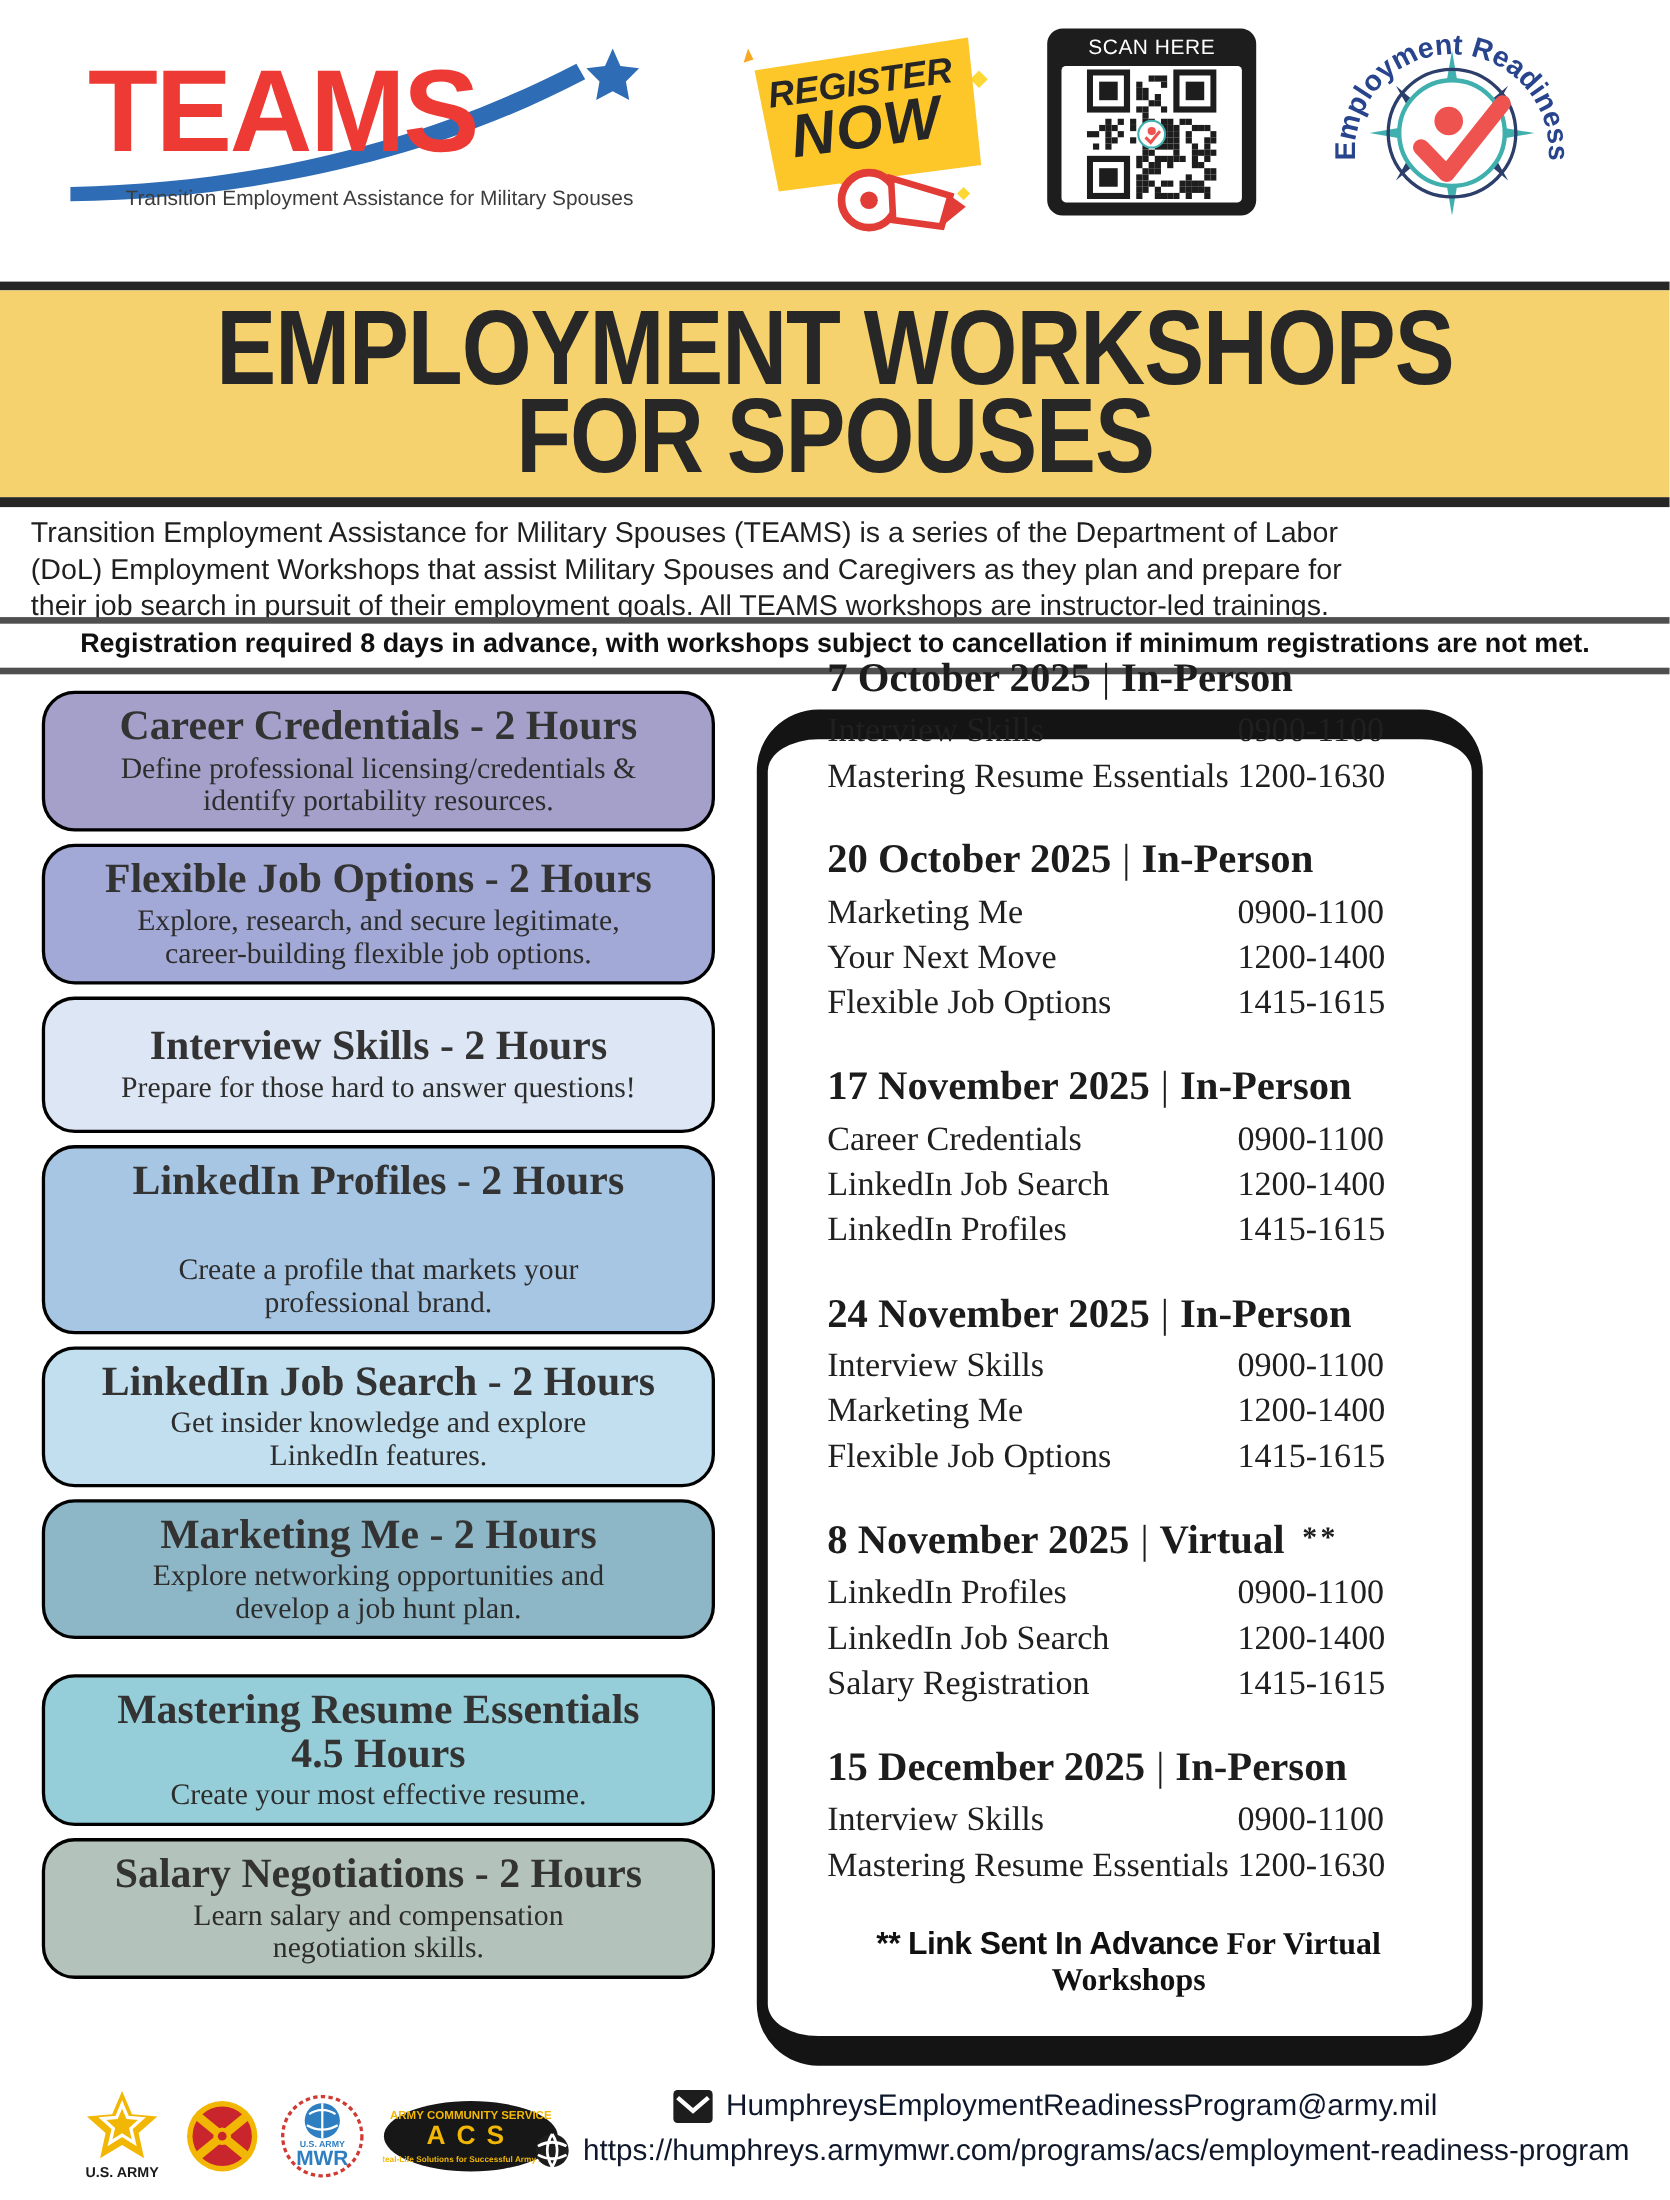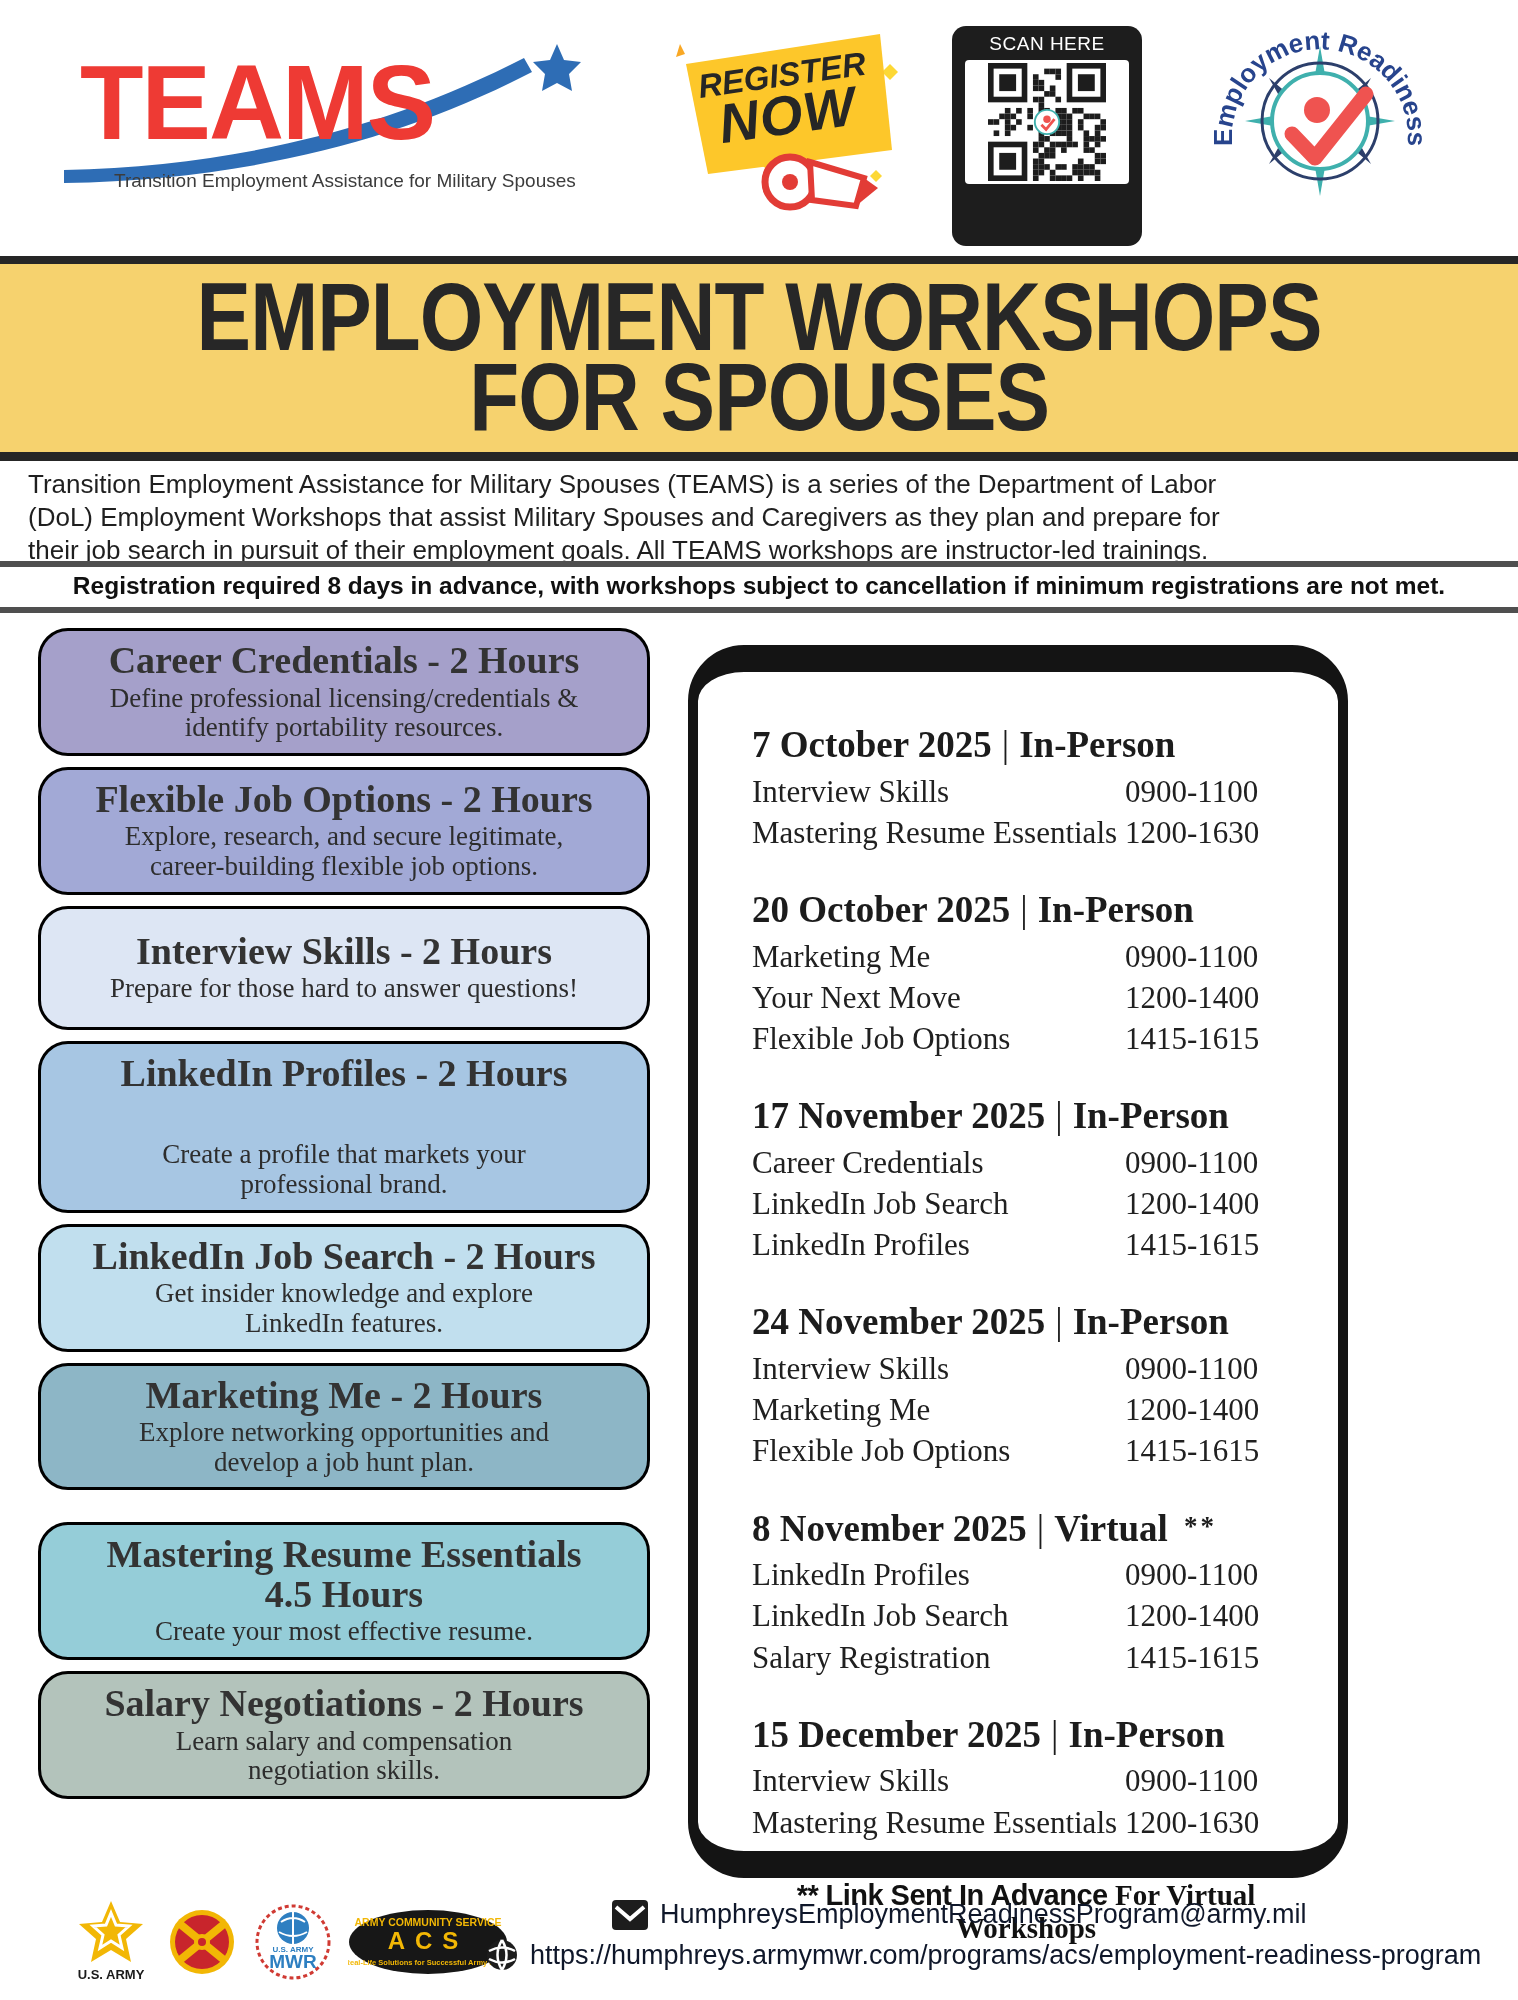--- a/index.html
+++ b/index.html
@@ -12,21 +12,21 @@
               letter-spacing:-2px;color:#ee3a34;transform:scaleY(1.02);line-height:1;}
   .teams-swoosh{position:absolute;left:0;top:0;}
   .teams-tagline{position:absolute;left:52px;top:128px;font-size:19px;font-weight:normal;color:#3c3c3c;}
 
   .register-badge{position:absolute;left:668px;top:22px;width:240px;height:195px;}
   .badge-text{position:absolute;left:30px;top:38px;width:175px;transform:rotate(-8deg);
               text-align:center;color:#262626;font-weight:bold;font-style:italic;line-height:.92;}
   .badge-line1{font-size:33px;letter-spacing:0;}
   .badge-line2{font-size:55px;letter-spacing:1px;}
 
-  .qr-panel{position:absolute;left:952px;top:26px;width:190px;height:220px;background:#1d1d1d;
+  .qr-panel{position:absolute;left:952px;top:26px;width:190px;height:170px;background:#1d1d1d;
             border-radius:14px;}
   .qr-label{position:absolute;top:7px;width:100%;text-align:center;color:#fff;font-size:19px;
             letter-spacing:.5px;}
   .qr-white{position:absolute;left:13px;top:34px;width:164px;height:124px;background:#fff;
             border-radius:4px;display:flex;align-items:center;justify-content:center;}
 
   .readiness-logo{position:absolute;left:1200px;top:18px;width:240px;height:200px;}
 
   
   .bar{position:absolute;left:0;width:1518px;background:#262626;}
@@ -56,21 +56,21 @@
   .card:nth-child(8){margin-bottom:50px;}
   .card:nth-child(9){min-height:118px;margin-bottom:0;}
   .card-title{font-size:38px;font-weight:bold;color:#333;line-height:1.04;}
   .card-desc{font-size:27px;color:#2d2d2d;line-height:1.1;margin-top:3px;}
 
   
   .schedule-box{position:absolute;left:688px;top:645px;width:660px;height:1233px;
                 box-sizing:border-box;border:10px solid #141414;border-top-width:27px;
                 border-bottom-width:27px;border-radius:56px;
                 padding:52px 38px 34px 54px;display:flex;flex-direction:column;
-                font-family:"Liberation Serif","DejaVu Serif",serif;}
+                font-family:"Liberation Serif","DejaVu Serif",serif;justify-content:flex-end;}
   .sec{margin-bottom:36px;}
   .sec-head{font-size:37px;font-weight:bold;color:#1c1c1c;line-height:1.15;margin-bottom:4px;}
   .sec-pipe{font-weight:normal;padding:0 10px;}
   .sec-note{font-size:27px;letter-spacing:3px;vertical-align:6px;margin-left:16px;}
   .srow{display:flex;justify-content:space-between;font-size:31px;color:#202020;line-height:1.33;}
   .srow-time{min-width:175px;text-align:left;}
   .footnote{margin-top:auto;text-align:center;font-size:29px;font-weight:bold;color:#111;}
   .fn-sans{font-family:"Liberation Sans","DejaVu Sans",sans-serif;letter-spacing:-.5px;}
   .fn-serif{font-family:"Liberation Serif","DejaVu Serif",serif;}
 

